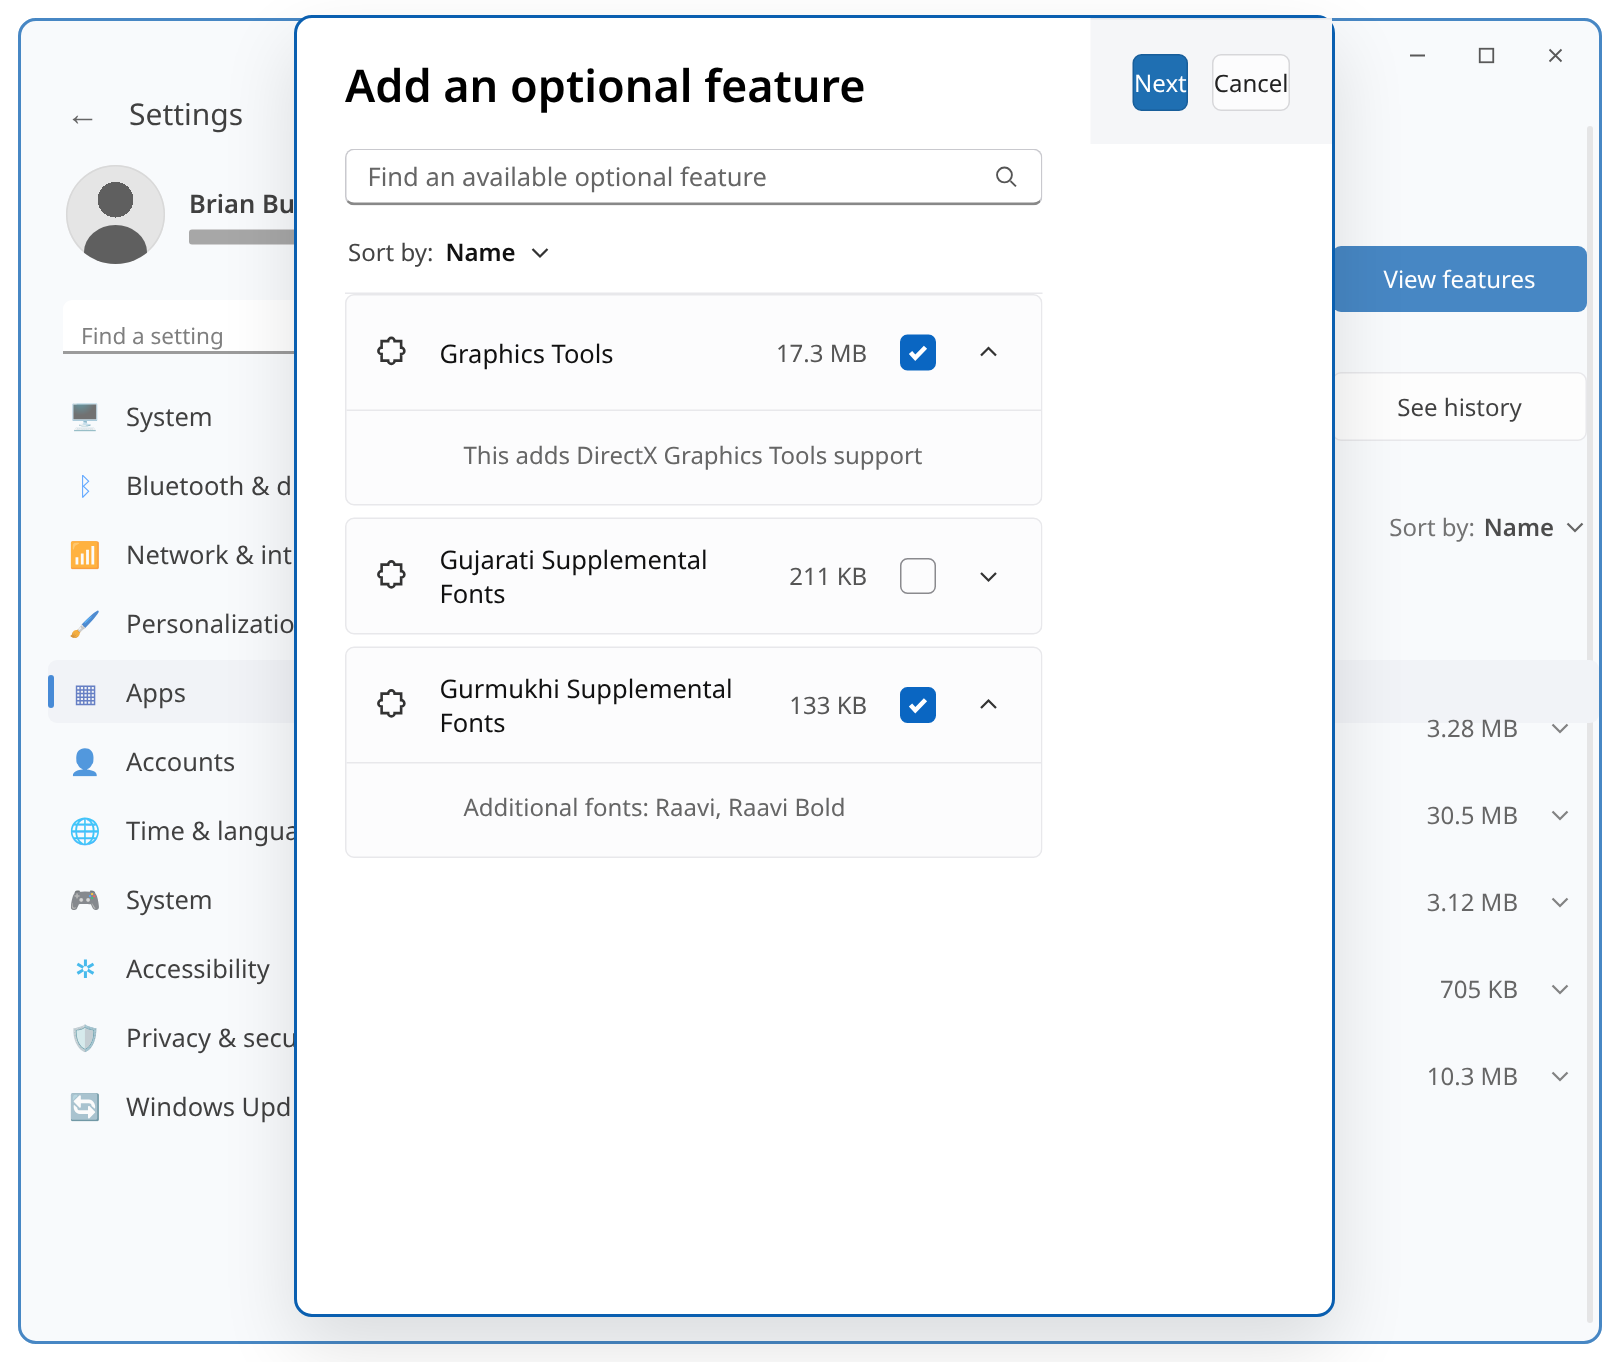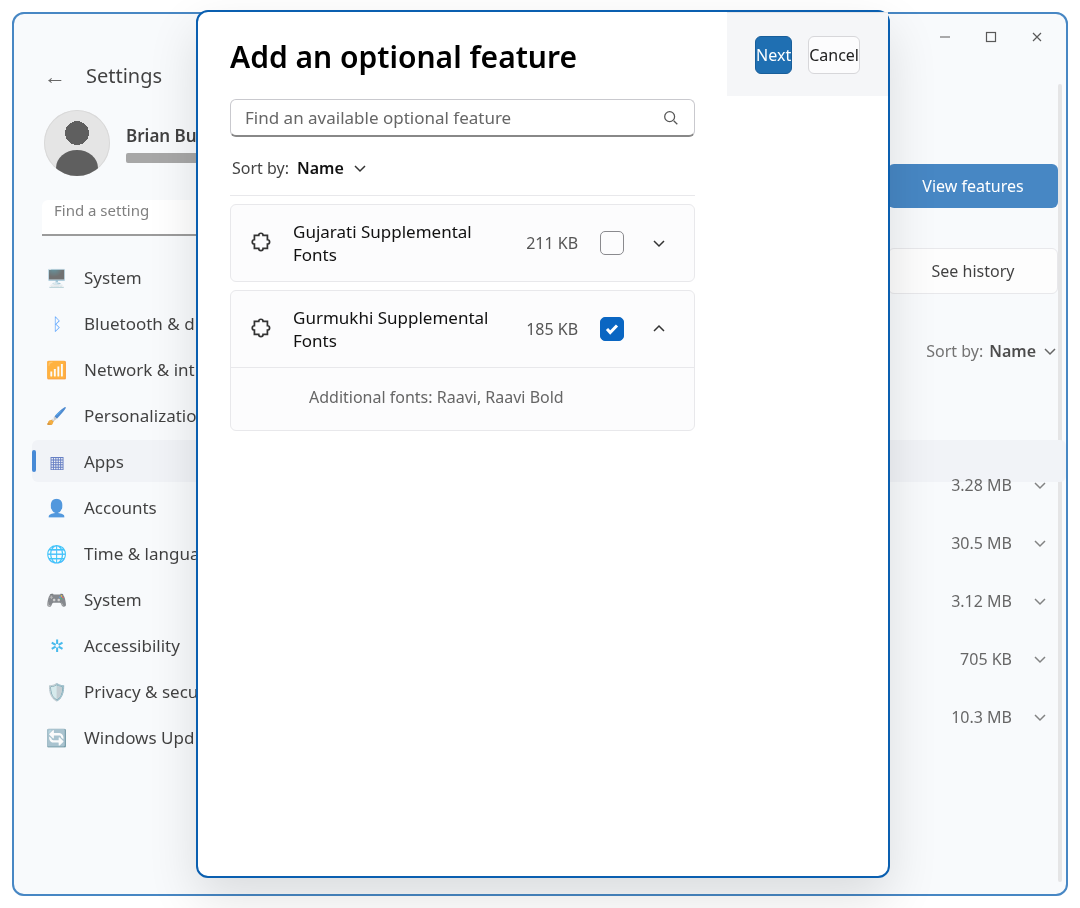--- a/index.html
+++ b/index.html
@@ -10,21 +10,21 @@
   .wc{width:46px;height:40px;display:flex;align-items:center;justify-content:center;font-size:14px;color:#222}
   .wc svg{stroke:#222;stroke-width:1.2;fill:none}
   .header-row{display:flex;align-items:center;gap:20px;padding:0 0 12px 30px}
   .header-row .back{font-size:22px;color:#333}
   .header-row .title{font-size:20px}
   .userblock{display:flex;align-items:center;gap:16px;padding:8px 0 24px 30px}
   .avatar{width:66px;height:66px;border-radius:50%;background:radial-gradient(circle at 50% 35%,#2a2a2a 0 22%,#ddd 22% 100%);box-shadow:0 0 0 1px #ccc inset;position:relative;overflow:hidden}
   .avatar::after{content:"";position:absolute;left:12px;right:12px;bottom:-10px;height:36px;background:#2a2a2a;border-radius:50% 50% 0 0}
   .uname{font-size:17px;font-weight:600}
   .umail{width:90px;height:10px;background:#8a8a8a;margin-top:6px;border-radius:2px}
-  .findset{margin:0 0 20px 28px;width:170px;height:36px;border:none;border-bottom:2px solid #7a7a7a;background:#fff;border-radius:6px 6px 0 0;padding:0 12px;font-size:15px;color:#555;display:flex;align-items:flex-start}
+  .findset{margin:0 0 20px 28px;width:170px;height:36px;border:none;border-bottom:2px solid #7a7a7a;background:#fff;border-radius:6px 6px 0 0;padding:0 12px;font-size:15px;color:#555;display:flex;align-items:flex-end}
   .nav{padding-left:18px;display:flex;flex-direction:column;gap:4px}
   .navitem{display:flex;align-items:center;gap:16px;height:42px;padding:0 14px 0 14px;font-size:17px;border-radius:6px;position:relative}
   .navitem.sel{background:#eceff4}
   .navitem.sel::before{content:"";position:absolute;left:0;top:10px;bottom:10px;width:3.5px;background:#0a63c9;border-radius:3px}
   .nic{width:22px;height:22px;display:flex;align-items:center;justify-content:center;font-size:17px}
   .right{position:absolute;right:8px;top:150px;width:170px;display:flex;flex-direction:column;gap:40px}
   .vf{background:#0a5fb0;color:#fff;border-radius:6px;height:44px;display:flex;align-items:center;justify-content:center;font-size:16px}
   .sh{background:#fcfcfd;border:1px solid #e0e0e4;border-radius:6px;height:46px;display:flex;align-items:center;justify-content:center;font-size:16px}
   .sortby2{margin-top:6px;font-size:16px;color:#444;display:flex;align-items:center;gap:6px;justify-content:flex-end}
   .sortby2 b{font-weight:600;color:#111}
@@ -210,20 +210,40 @@
 
     <div class="sortrow">
       <span>Sort by:</span>
       <b>Name</b>
       <svg class="chev" viewBox="0 0 16 16">
           <path d="M3 6l5 5 5-5" fill="none" stroke="#333" stroke-width="1.5"></path>
         </svg>
     </div>
 
     <div class="list" id="flist">
+        <div class="card" style="margin-top: 0px;">
+          <div class="row">
+    <svg class="puz" viewBox="0 0 24 24">
+              <path fill="none" stroke="#333" stroke-width="1.6" d="M5 8V5h4a2 2 0 1 1 4 0h4v4a2 2 0 1 1 0 4v4h-4a2 2 0 1 1-4 0H5v-4a2 2 0 1 1 0-4z"></path>
+            </svg>
+    <span class="fname">Graphics Tools</span>
+    <span class="fsize">17.3 MB</span>
+    <span class="cb on">
+              <svg width="14" height="14" viewBox="0 0 14 14">
+                <path d="M2 7l3.2 3.5L12 3.5"></path>
+              </svg>
+            </span>
+    <span class="exp">
+              <svg class="chev" viewBox="0 0 16 16">
+                <path d="M3 10l5-5 5 5" fill="none" stroke="#333" stroke-width="1.5"></path>
+              </svg>
+            </span>
+  </div>
+          <div class="desc">This adds DirectX Graphics Tools support</div>
+        </div>
         <div class="card">
           <div class="row">
     <svg class="puz" viewBox="0 0 24 24">
               <path fill="none" stroke="#333" stroke-width="1.6" d="M5 8V5h4a2 2 0 1 1 4 0h4v4a2 2 0 1 1 0 4v4h-4a2 2 0 1 1-4 0H5v-4a2 2 0 1 1 0-4z"></path>
             </svg>
     <span class="fname">Gujarati Supplemental Fonts</span>
     <span class="fsize">211 KB</span>
     <span class="cb "></span>
     <span class="exp">
               <svg class="chev" viewBox="0 0 16 16">
@@ -231,21 +251,21 @@
               </svg>
             </span>
   </div>
         </div>
         <div class="card">
           <div class="row">
     <svg class="puz" viewBox="0 0 24 24">
               <path fill="none" stroke="#333" stroke-width="1.6" d="M5 8V5h4a2 2 0 1 1 4 0h4v4a2 2 0 1 1 0 4v4h-4a2 2 0 1 1-4 0H5v-4a2 2 0 1 1 0-4z"></path>
             </svg>
     <span class="fname">Gurmukhi Supplemental Fonts</span>
-    <span class="fsize">185 KB</span>
+    <span class="fsize">133 KB</span>
     <span class="cb on">
               <svg width="14" height="14" viewBox="0 0 14 14">
                 <path d="M2 7l3.2 3.5L12 3.5"></path>
               </svg>
             </span>
     <span class="exp">
               <svg class="chev" viewBox="0 0 16 16">
                 <path d="M3 10l5-5 5 5" fill="none" stroke="#333" stroke-width="1.5"></path>
               </svg>
             </span>

